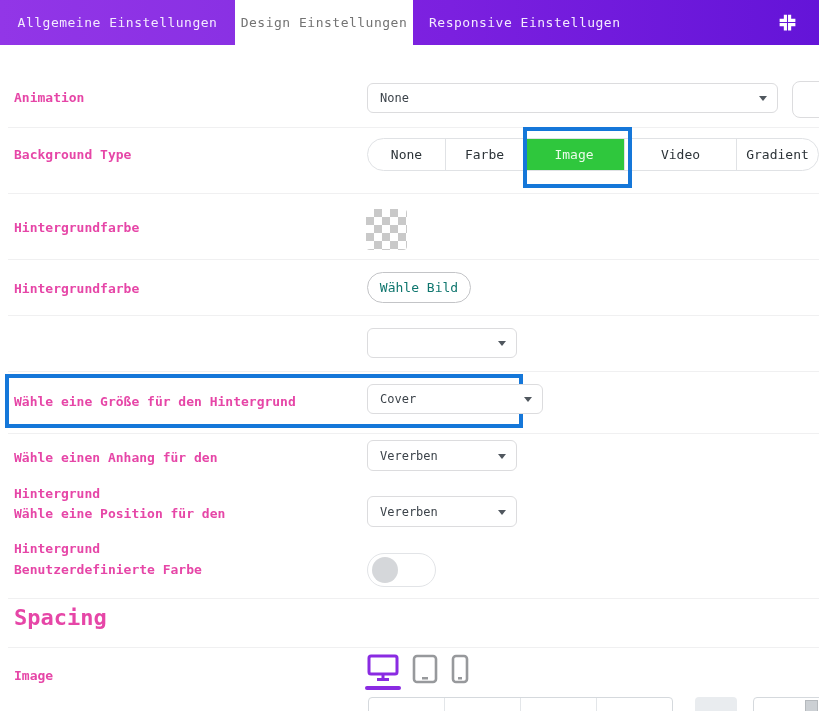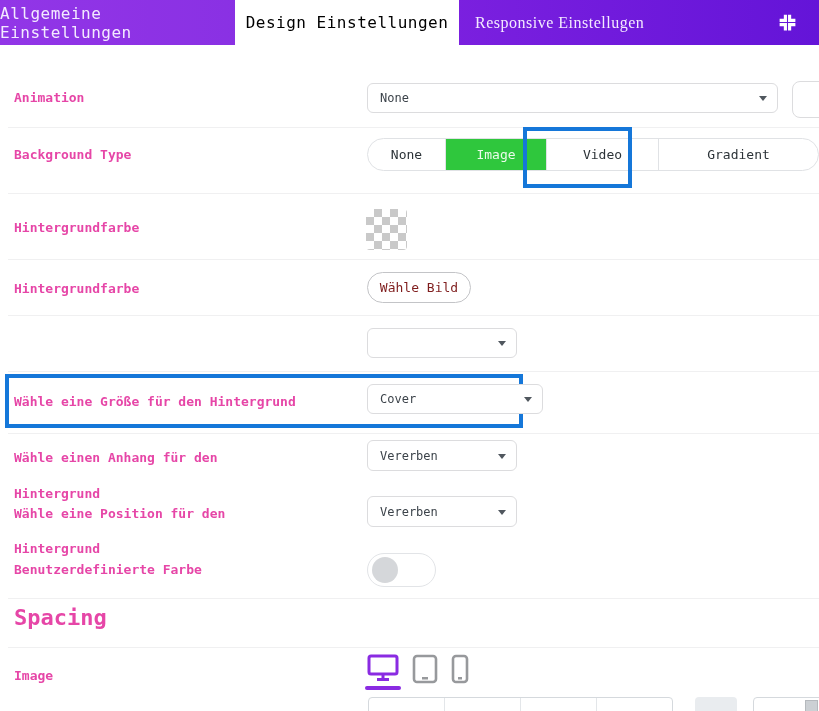--- a/index.html
+++ b/index.html
@@ -5,35 +5,35 @@
   * { margin:0; padding:0; box-sizing:border-box; }
   html,body { width:819px; height:711px; }
   body { font-family:"DejaVu Sans Mono","Liberation Mono",monospace; background:#fff; }
   #app { position:relative; width:819px; height:711px; overflow:hidden; background:#fff; }
 
   
   .tabbar { position:absolute; left:0; top:0; width:819px; height:45px;
             background:linear-gradient(90deg,#8d2ce6 0%,#7b20df 55%,#6414d8 100%);
             display:flex; align-items:stretch; }
   .tab { display:flex; align-items:center; justify-content:center;
-         font-size:16px; color:#f3eaff; cursor:pointer; letter-spacing:0.5px; }
+         font-size:13px; color:#f3eaff; cursor:pointer; letter-spacing:0.5px; }
   .tab-general { width:235px; background:rgba(255,255,255,0.05); }
-  .tab-design  { width:224px; background:#fff; color:#000000; }
-  .tab-responsive { padding-left:16px; justify-content:flex-start; flex:1;font-family:Liberation Serif, serif; }
+  .tab-design  { width:178px; background:#fff; color:#737373; }
+  .tab-responsive { padding-left:16px; justify-content:flex-start; flex:1; }
   .collapse-btn { position:absolute; right:21px; top:12px; width:21px; height:21px; cursor:pointer; }
 
   
   .divider { position:absolute; left:8px; right:0; height:1px; background:#f0f0f1; }
   .field-label { position:absolute; left:14px; color:#e646a7; font-size:13px; font-weight:bold; white-space:nowrap; }
   .select { position:absolute; height:30px; background:#fff; border:1px solid #dcdcde; border-radius:6px;
             display:flex; align-items:center; padding:0 26px 0 12px; font-size:12px; color:#3c434a; cursor:pointer; }
   .select .caret { position:absolute; right:10px; top:50%; margin-top:-2px; width:0; height:0;
                    border-left:4px solid transparent; border-right:4px solid transparent; border-top:5px solid #50575e; }
   .pill-btn { position:absolute; background:#fff; border:1px solid #c3c4c7; border-radius:16px;
-              display:flex; align-items:center; justify-content:center; font-size:13px; color:#7f1d1d; cursor:pointer; }
+              display:flex; align-items:center; justify-content:center; font-size:13px; color:#0f766e; cursor:pointer; }
 
   
   .segmented { position:absolute; left:367px; top:138px; width:452px; height:33px; background:#fff;
                border:1px solid #e0e2e5; border-radius:17px; display:flex; overflow:hidden; }
   .segment { display:flex; align-items:center; justify-content:center; font-size:13px; color:#2c3338;
              border-right:1px solid #e0e2e5; cursor:pointer; }
   .segment:last-child { border-right:none; flex:1; }
   .segment.selected { background:#2fc73d; color:#eafbe9; }
 
   .highlight-box { position:absolute; border:4px solid #1577d9; background:transparent; }
@@ -100,20 +100,21 @@
   <div class="field-label" style="top:90px">Animation</div>
   <div class="select" style="left:367px; top:83px; width:411px">
     <span>None</span>
     <span class="caret"></span>
   </div>
   <div class="edge-box"></div>
 
   <div class="field-label" style="top:147px">Background Type</div>
   <div class="segmented">
     <div class="segment" style="width:78px">None</div>
+    <div class="segment" style="width:78px">Farbe</div>
     <div class="segment selected" style="width:101px">Image</div>
     <div class="segment" style="width:112px">Video</div>
     <div class="segment">Gradient</div>
   </div>
   <div class="highlight-box" style="left:523px; top:127px; width:109px; height:61px"></div>
 
   <div class="field-label" style="top:220px">Hintergrundfarbe</div>
   <div class="checker"></div>
 
   <div class="field-label" style="top:281px">Hintergrundfarbe</div>

